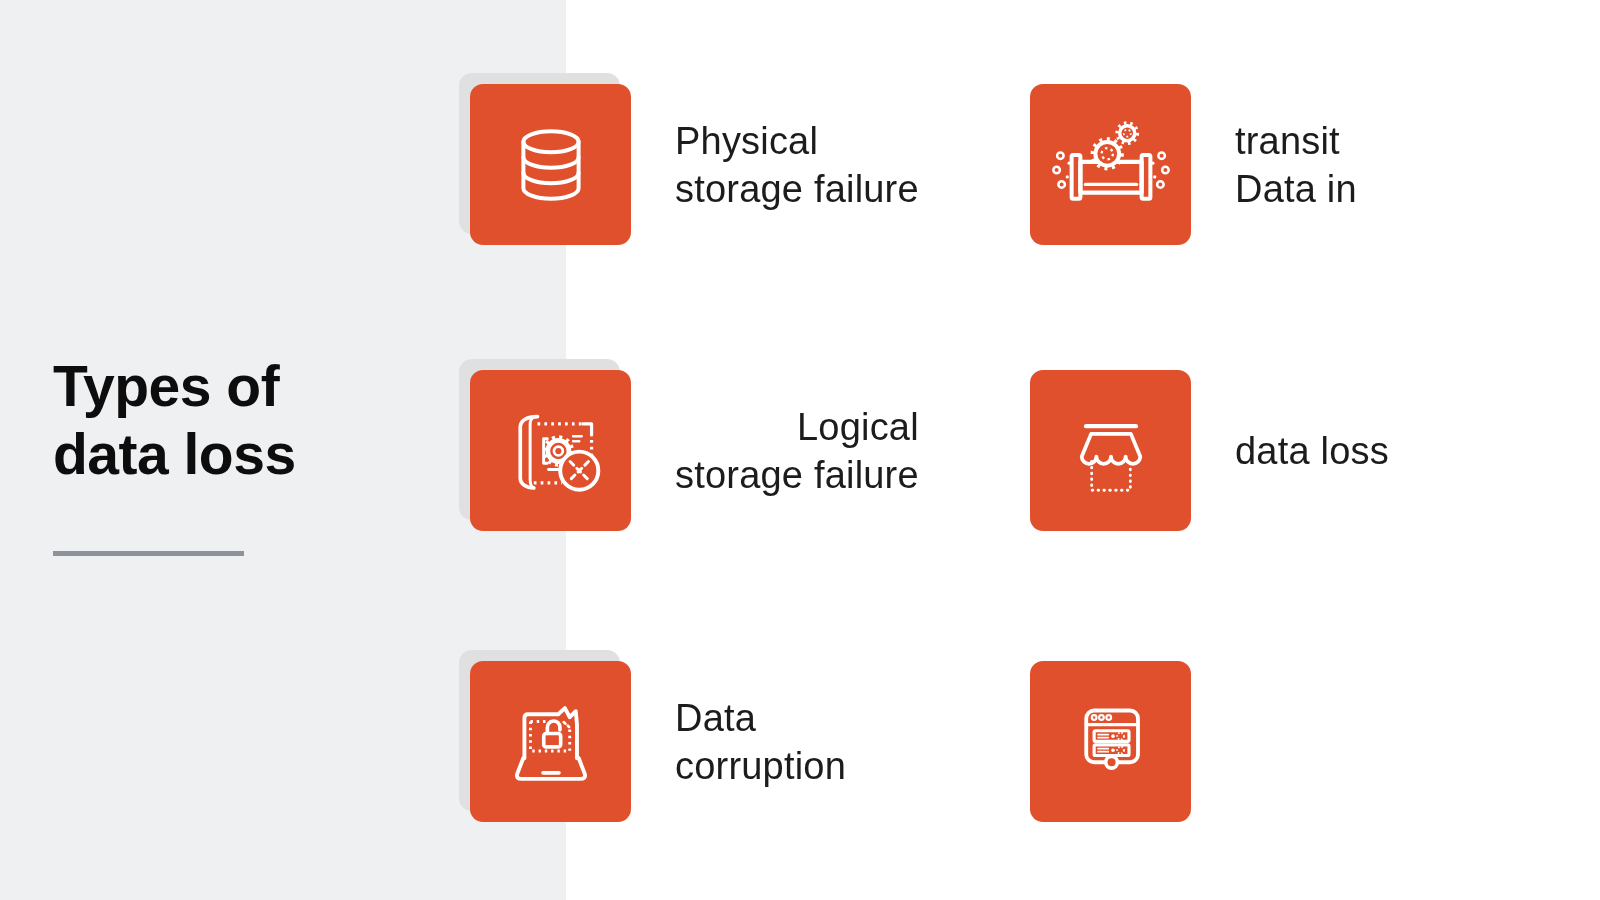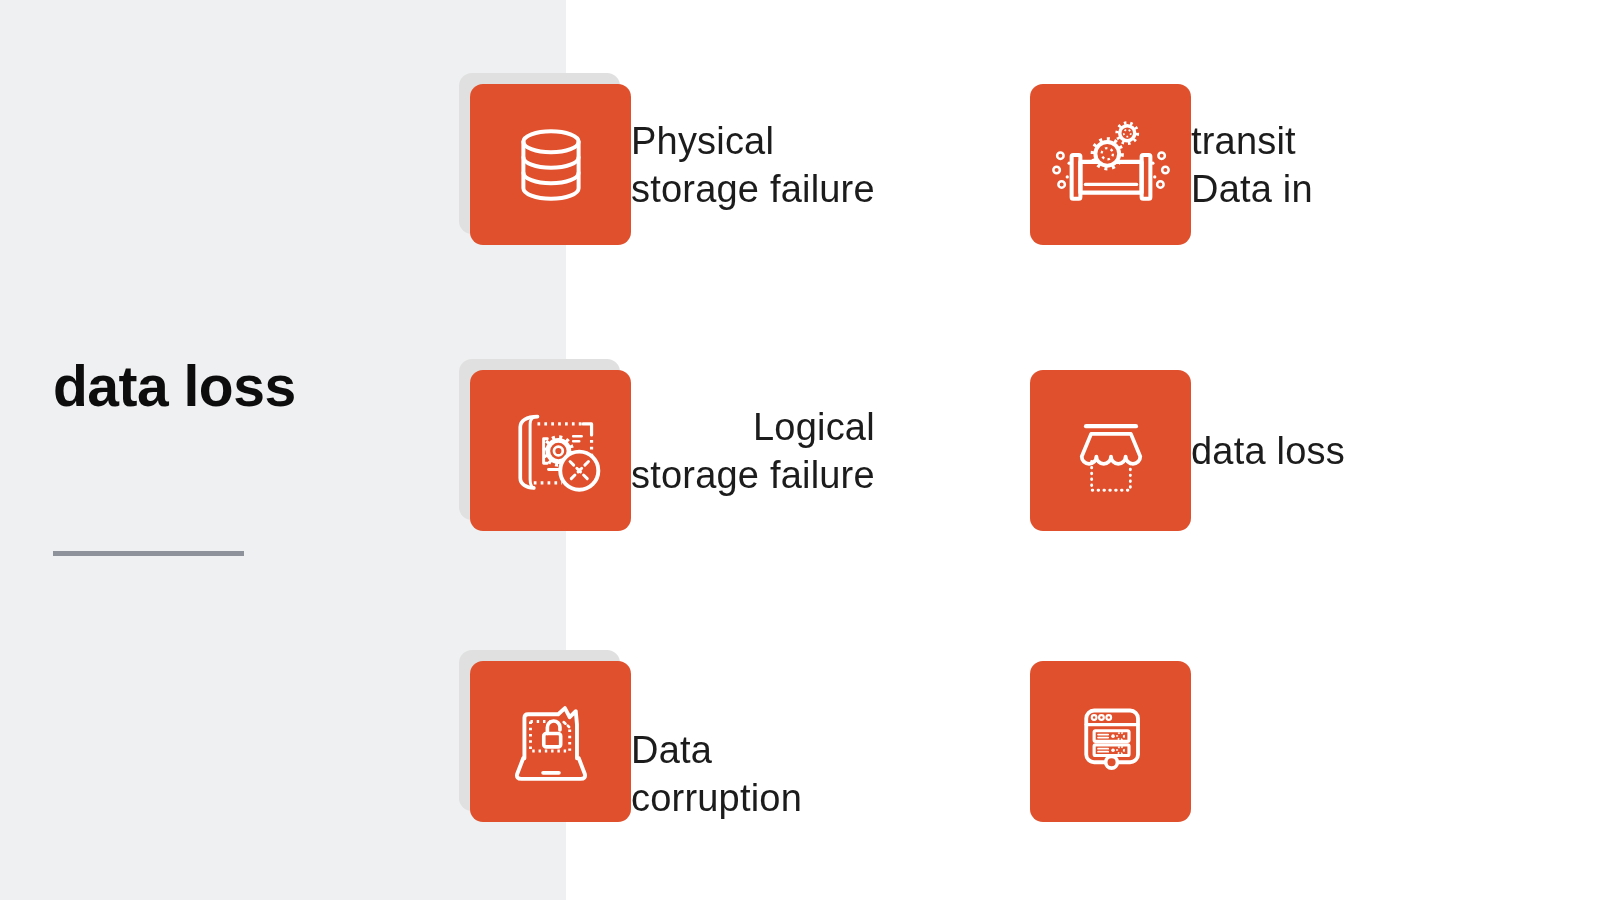--- a/index.html
+++ b/index.html
@@ -13,40 +13,41 @@
   .panel{position:absolute;left:0;top:0;width:566px;height:900px;background:var(--panel);}
   .title{position:absolute;left:53px;top:352px;font-size:57px;font-weight:800;
          line-height:68px;color:var(--title);letter-spacing:-0.5px;}
   .title span{display:block;}
   .underline{position:absolute;left:53px;top:551px;width:191px;height:5px;background:var(--underline);}
   .item{position:absolute;display:flex;align-items:center;z-index:0;}
   .tile{position:relative;width:161px;height:161px;flex:none;background:var(--accent);
         border-radius:13px;display:flex;align-items:center;justify-content:center;color:var(--icon);}
   .item.shadowed .tile::before{content:"";position:absolute;left:-11px;top:-11px;width:161px;
         height:161px;border-radius:13px;background:var(--shadow);z-index:-1;}
-  .label{font-size:38px;line-height:48px;font-weight:500;color:var(--label);letter-spacing:0.2px;}
+  .label{margin-left:44px;font-size:38px;line-height:48px;font-weight:500;color:var(--label);letter-spacing:0.2px;}
   .label span{display:block;white-space:nowrap;}
   .item-1,.item-2{top:84px;}
   .item-3,.item-4{top:370px;text-align:right;}
-  .item-5,.item-6{top:661px;align-items:flex-end;}
+  .item-5,.item-6{top:661px;}
   .item-1,.item-3,.item-5{left:470px;}
   .item-2,.item-4,.item-6{left:1030px;}
   svg{display:block;}
   .st{fill:none;stroke:currentColor;stroke-linecap:round;stroke-linejoin:round;}
   .fillaccent{fill:var(--accent);}
   .sq{stroke-linecap:butt;}
 </style>
 </head>
 <body>
 
 <div class="canvas">
 
   <div class="panel"></div>
 
   <h1 class="title">
+    <span>Types of</span>
     <span>data loss</span>
   </h1>
   <div class="underline"></div>
 
   <div class="item item-1 shadowed">
     <div class="tile">
       <svg width="106" height="106" viewBox="0 0 96 96">
         <ellipse class="st" cx="48" cy="27" rx="25" ry="9.5" stroke-width="3.6"></ellipse>
         <path class="st" d="M23,27 V69 A25,9.5 0 0 0 73,69 V27" stroke-width="3.6"></path>
         <path class="st" d="M23,41 A25,9.5 0 0 0 73,41" stroke-width="3.6"></path>

